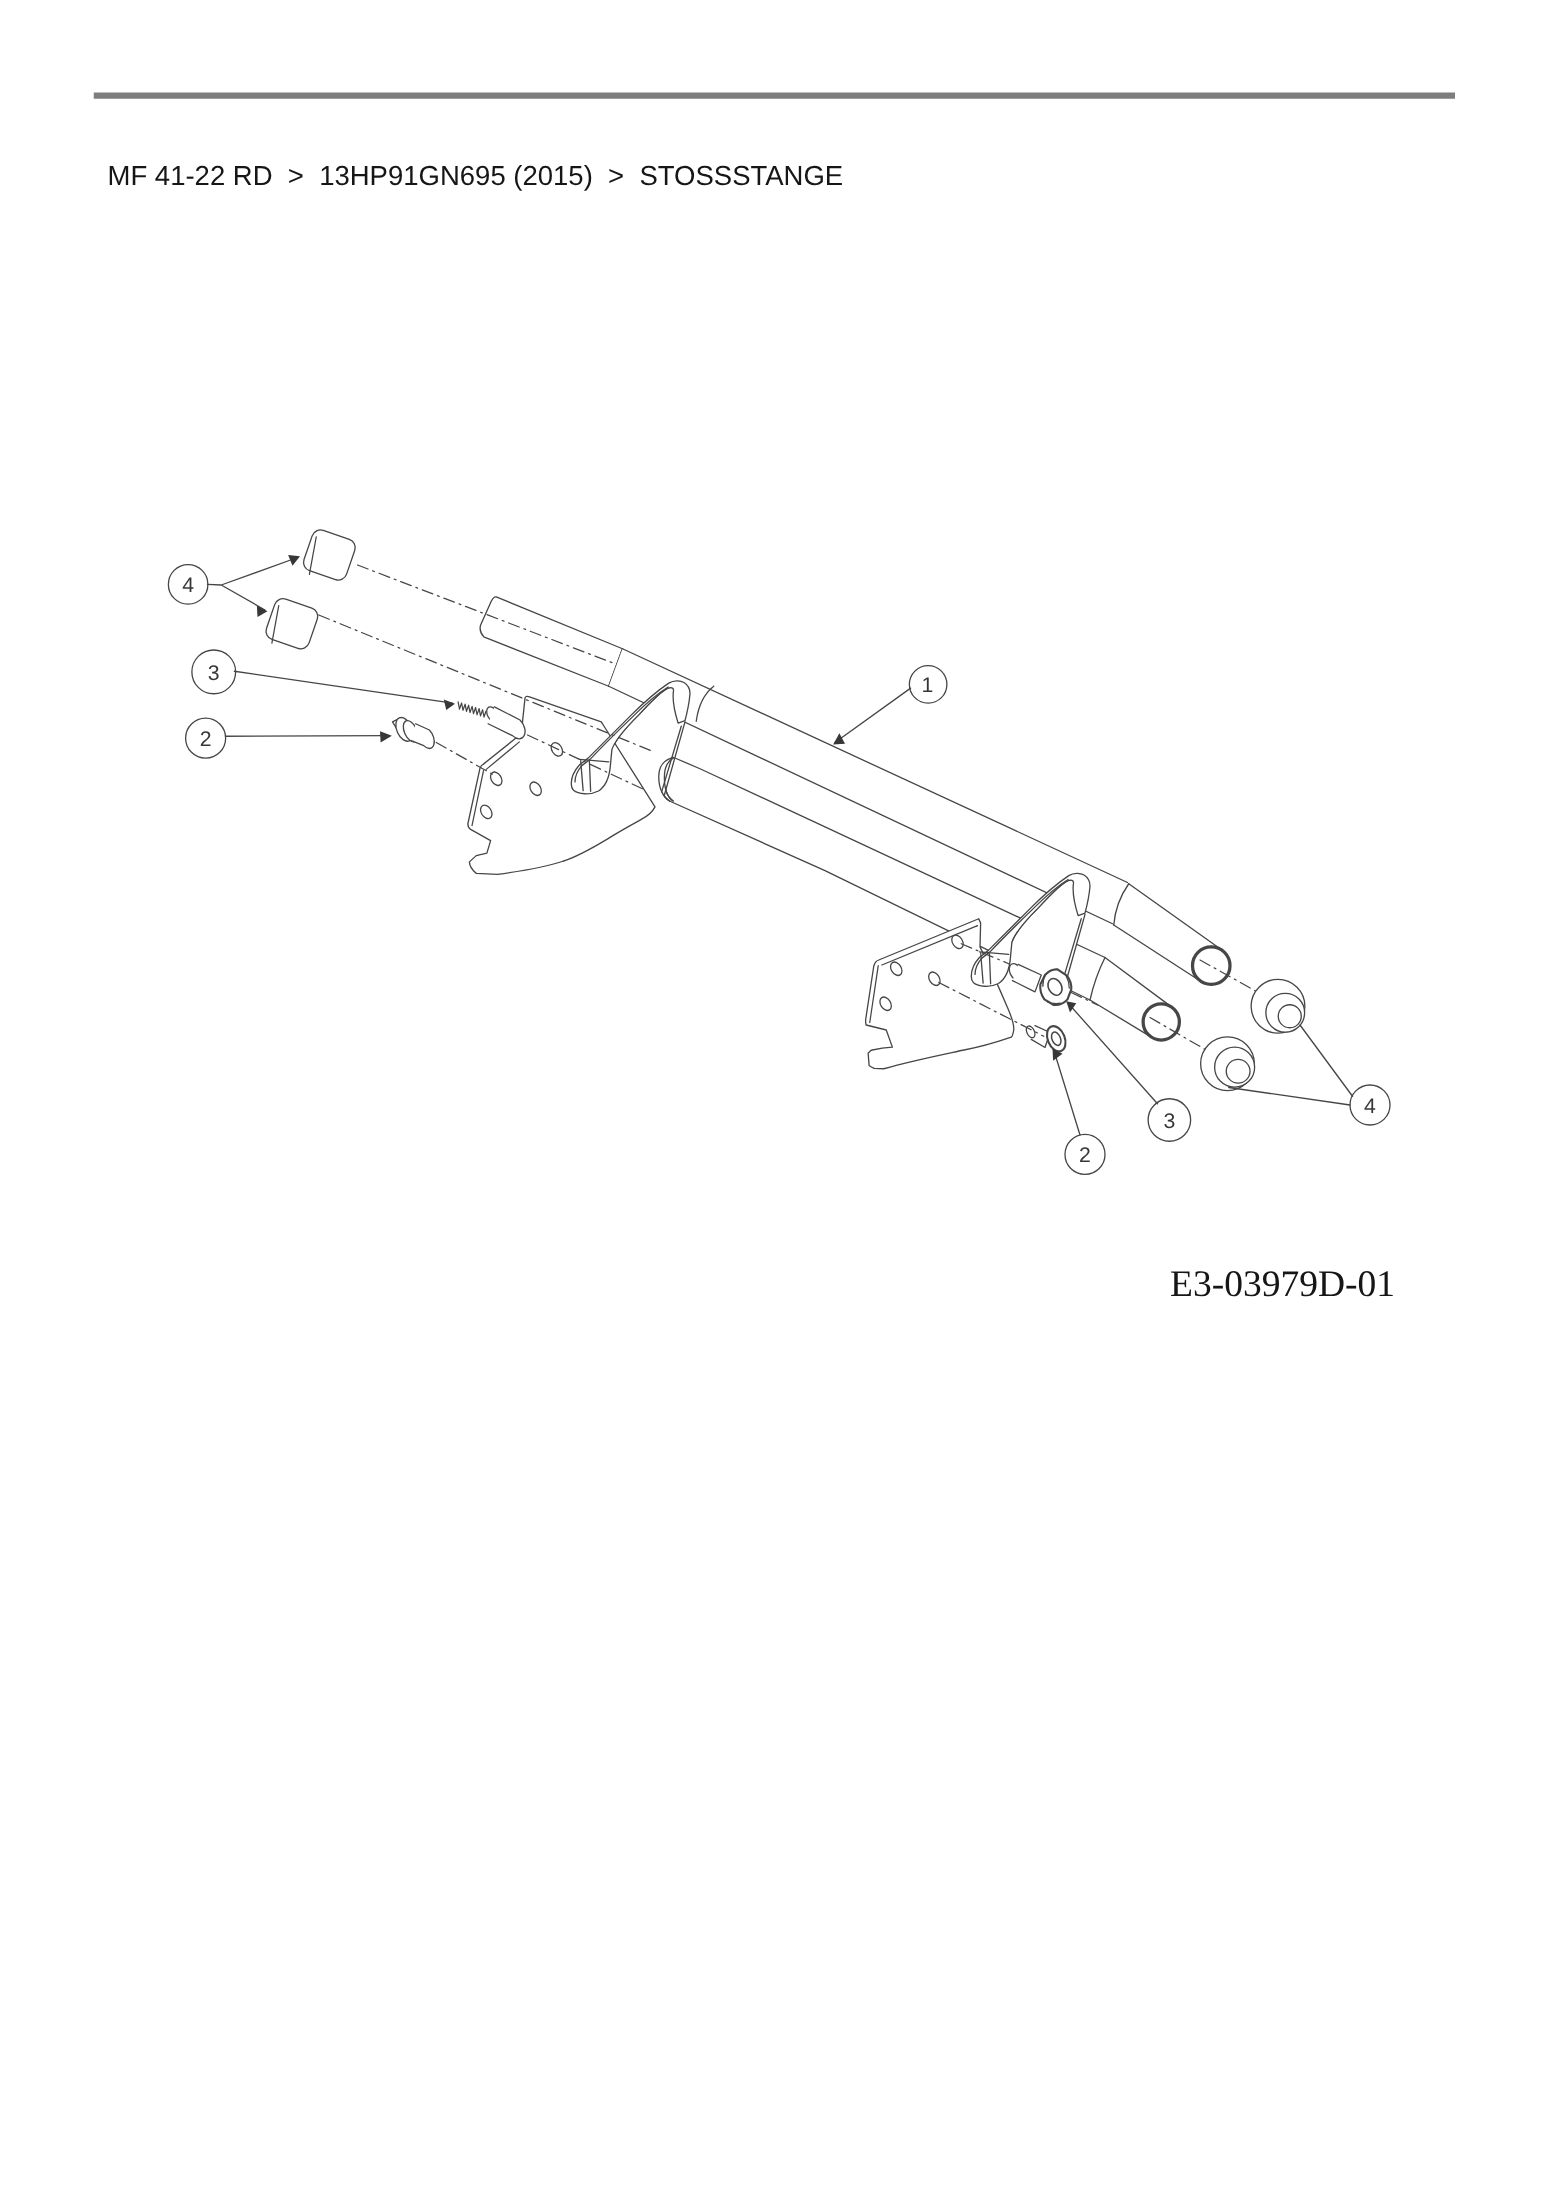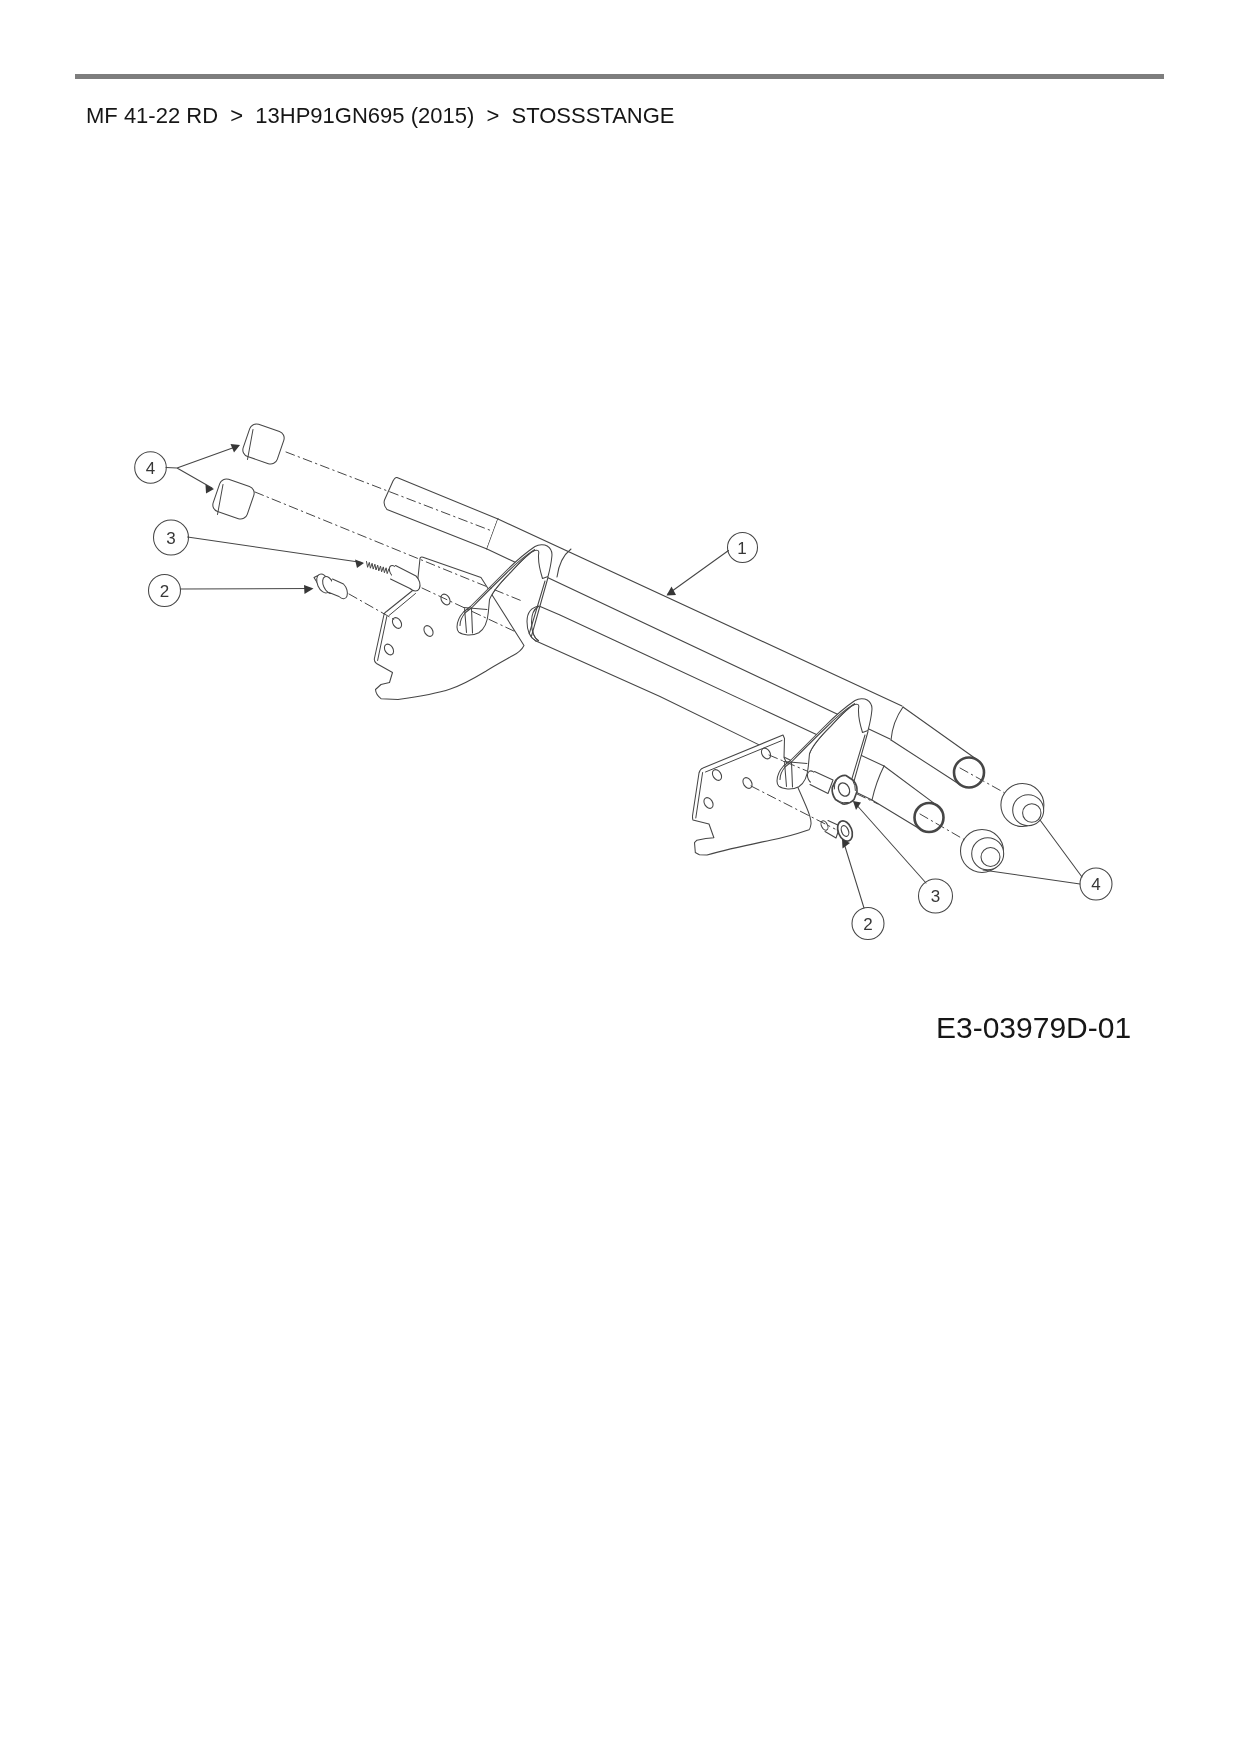--- a/index.html
+++ b/index.html
@@ -1,20 +1,20 @@
 <!DOCTYPE html>
 <html><head>
 <meta charset="utf-8">
 <style>
   html,body{margin:0;padding:0;background:#ffffff;}
   #page{position:relative;width:1240px;height:1754px;background:#fff;overflow:hidden;
         font-family:"Liberation Sans", sans-serif;}
   #rule{position:absolute;left:75px;top:74px;width:1089px;height:5px;background:#7e7e7e;}
-  #crumb{position:absolute;left:86px;top:103px;font-size:22px;color:#161616;}
-  #code{position:absolute;left:936px;top:1011px;font-size:30px;color:#161616;}
+  #crumb{position:absolute;left:86px;top:128px;font-size:22px;color:#161616;}
+  #code{position:absolute;left:936px;top:1011px;font-size:30px;color:#161616;font-family:Liberation Serif, serif;}
 </style>
 </head>
 <body>
 <div id="page">
   <div id="rule"></div>
   <div id="crumb">MF 41-22 RD&nbsp;&nbsp;&gt;&nbsp;&nbsp;13HP91GN695 (2015)&nbsp;&nbsp;&gt;&nbsp;&nbsp;STOSSSTANGE</div>
   <div id="code">E3-03979D-01</div>
   <svg id="dwg" width="1240" height="1754" viewBox="0 0 1240 1754" style="position:absolute;left:0;top:0" fill="none" stroke="#464646" stroke-width="1.05" stroke-linejoin="round" stroke-linecap="round">
 
     <defs>

